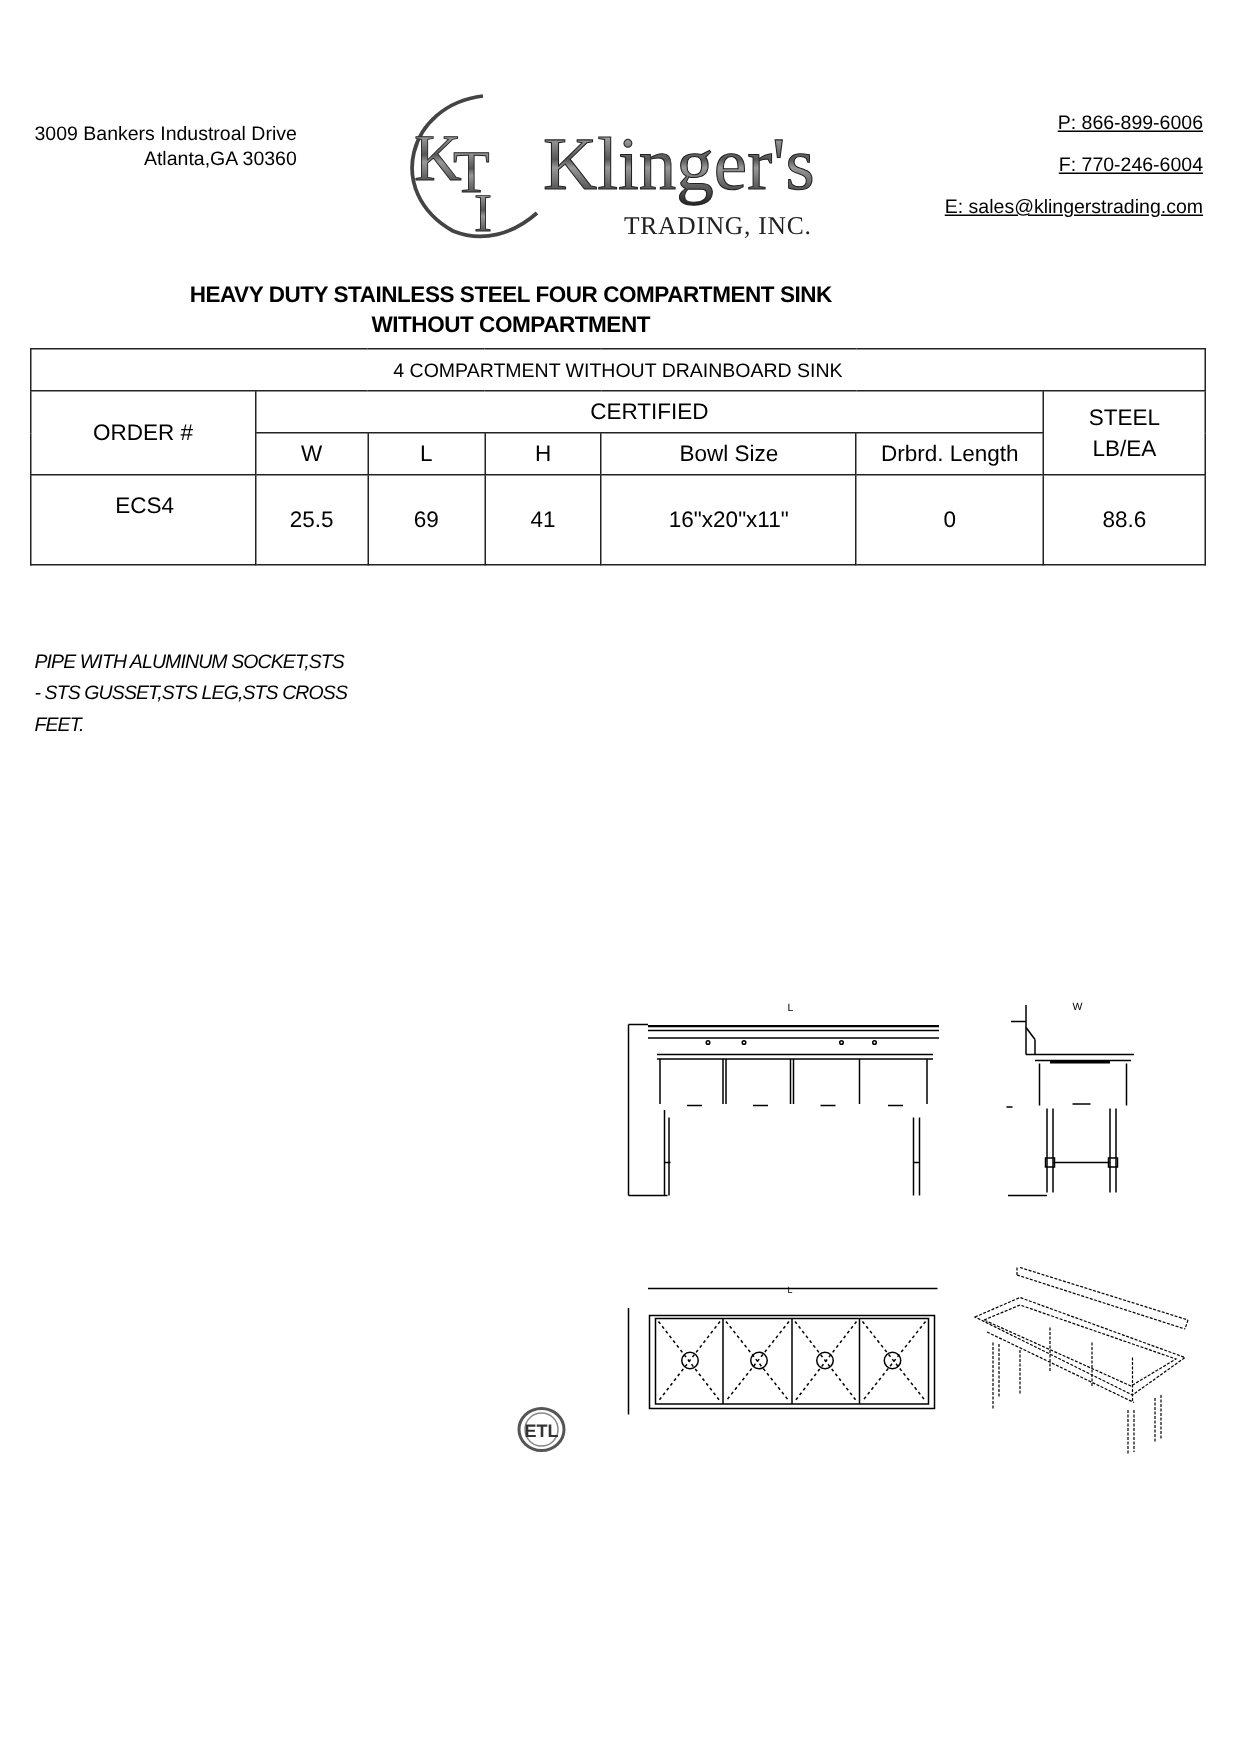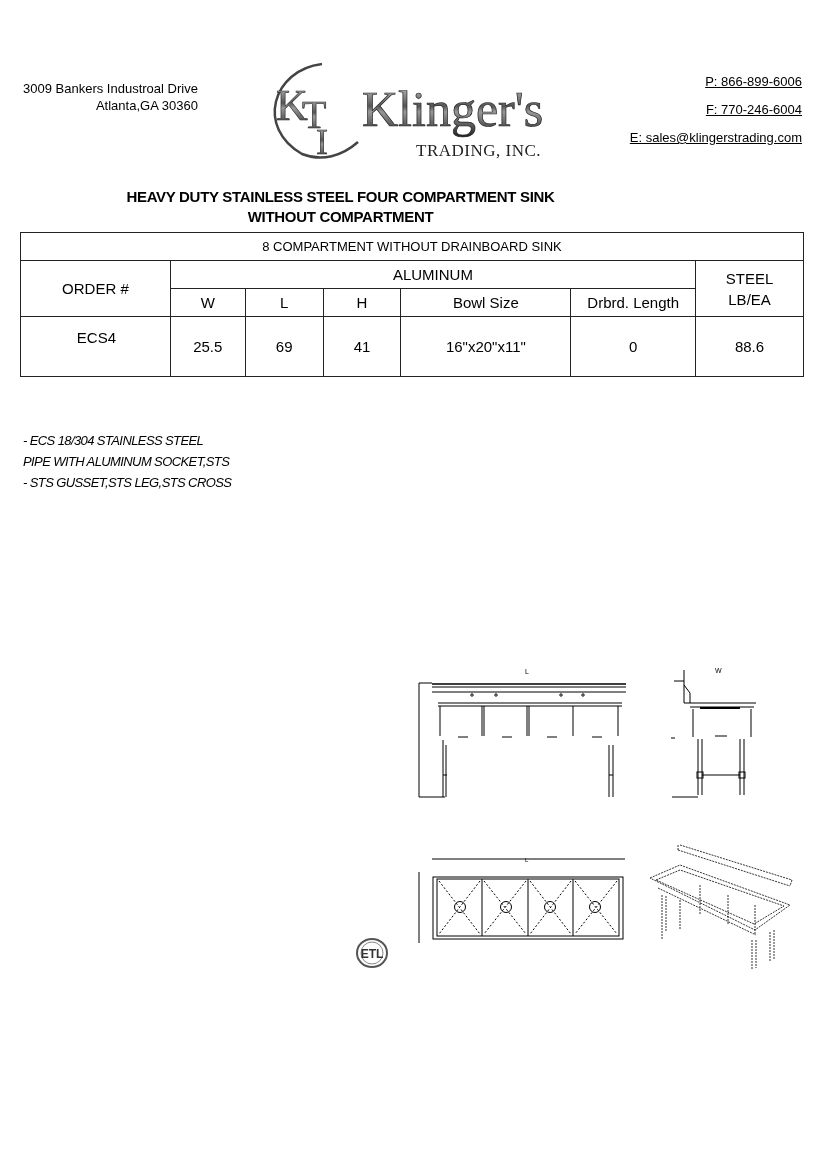--- a/index.html
+++ b/index.html
@@ -67,25 +67,25 @@
     <col style="width:150px">
       <col style="width:75px">
       <col style="width:78px">
       <col style="width:78px">
     <col style="width:170px">
       <col style="width:125px">
       <col style="width:108px">
   </colgroup>
   <tbody>
       <tr class="r0">
-    <td colspan="7">8 COMPARTMENT WITHOUT DRAINBOARD SINK</td>
+    <td colspan="7">4 COMPARTMENT WITHOUT DRAINBOARD SINK</td>
   </tr>
   <tr class="r1">
     <td rowspan="2">ORDER #</td>
-    <td colspan="5">ALUMINUM</td>
+    <td colspan="5">CERTIFIED</td>
     <td rowspan="2" style="line-height:21px;">
       <div>STEEL</div>
       <div>LB/EA</div>
     </td>
   </tr>
   <tr class="r2">
     <td>W</td>
     <td>L</td>
     <td>H</td>
     <td>Bowl Size</td>
@@ -97,23 +97,23 @@
     <td>69</td>
     <td>41</td>
     <td>16"x20"x11"</td>
     <td>0</td>
     <td>88.6</td>
   </tr>
 </tbody>
   </table>
 
 <div class="abs notes">
-  <div>- ECS 18/304 STAINLESS STEEL</div>
   <div>PIPE WITH ALUMINUM SOCKET,STS</div>
   <div>- STS GUSSET,STS LEG,STS CROSS</div>
+  <div>FEET.</div>
 </div>
 
 <svg class="drawing" style="left:410px;top:660px" width="230" height="150">
   <g stroke="#000" fill="none" stroke-width="1">
     <text x="115" y="14" font-size="7" font-family="'Liberation Sans', sans-serif" fill="#000" stroke="none">L</text>
     <line x1="22" y1="24" x2="216" y2="24" stroke-width="1.5"></line>
     <line x1="22" y1="27" x2="216" y2="27" stroke-width="1"></line>
     <line x1="22" y1="32" x2="216" y2="32"></line>
     <line x1="28" y1="43" x2="212" y2="43"></line>
     <line x1="28" y1="46" x2="212" y2="46"></line>
@@ -189,21 +189,21 @@
       <line x1="160" y1="26" x2="202" y2="79"></line>
         <line x1="202" y1="26" x2="160" y2="79"></line>
     </g>
     <circle cx="45" cy="52" r="5.5"></circle>
       <circle cx="91" cy="52" r="5.5"></circle>
     <circle cx="135" cy="52" r="5.5"></circle>
       <circle cx="180" cy="52" r="5.5"></circle>
   </g>
 </svg>
 
-<div class="abs" style="left:355px;top:937px;width:34px;height:32px;text-align:center;">
+<div class="abs" style="left:344px;top:937px;width:34px;height:32px;text-align:center;">
   <svg width="34" height="32" viewBox="0 0 34 32">
     <ellipse cx="17" cy="16" rx="15" ry="14" fill="none" stroke="#555" stroke-width="2"></ellipse>
     <ellipse cx="17" cy="16" rx="11" ry="11" fill="none" stroke="#888" stroke-width="1"></ellipse>
     <text x="17" y="21" font-size="12" font-weight="bold" text-anchor="middle" font-family="'Liberation Sans', sans-serif" fill="#333">ETL</text>
   </svg>
 </div>
 
 <svg class="drawing" style="left:640px;top:840px" width="175" height="130">
   <g stroke="#000" fill="none" stroke-width="0.8" stroke-dasharray="2,1">
     <line x1="40" y1="5" x2="152" y2="40"></line>

